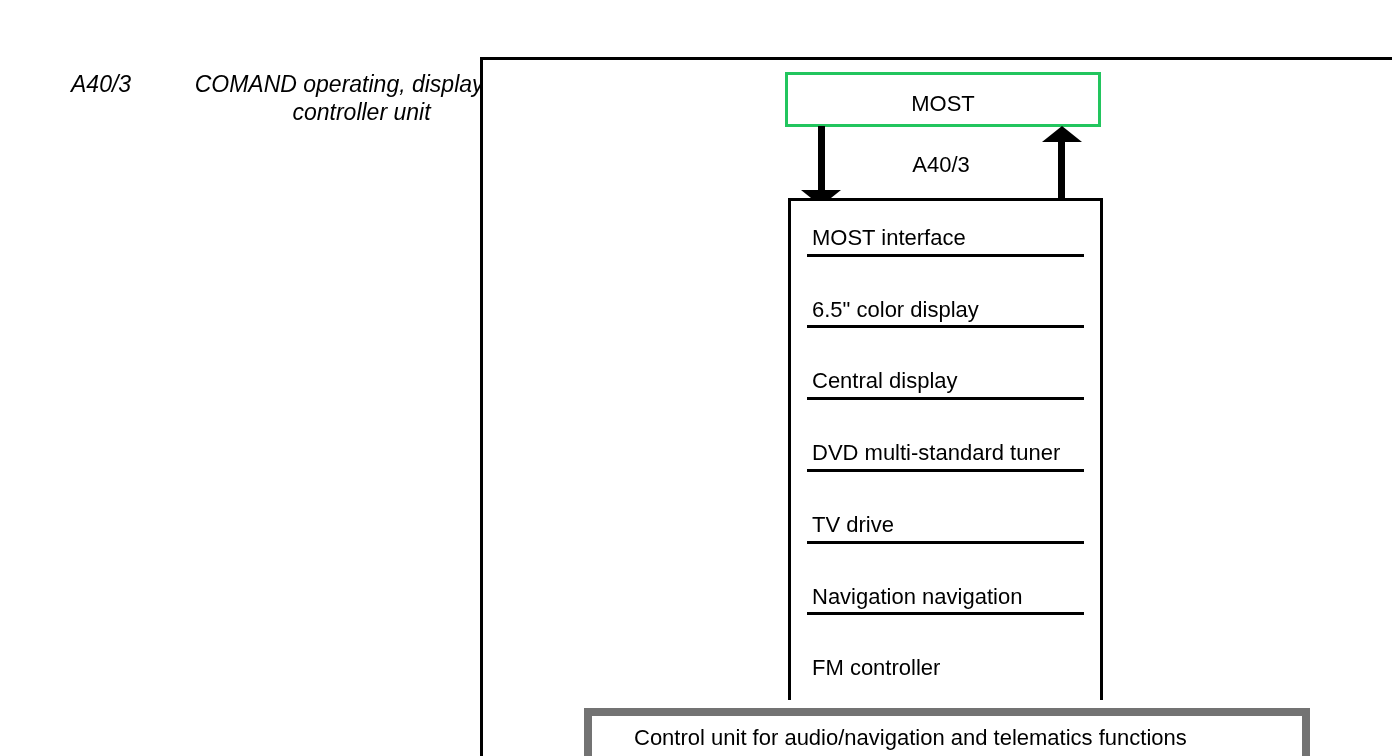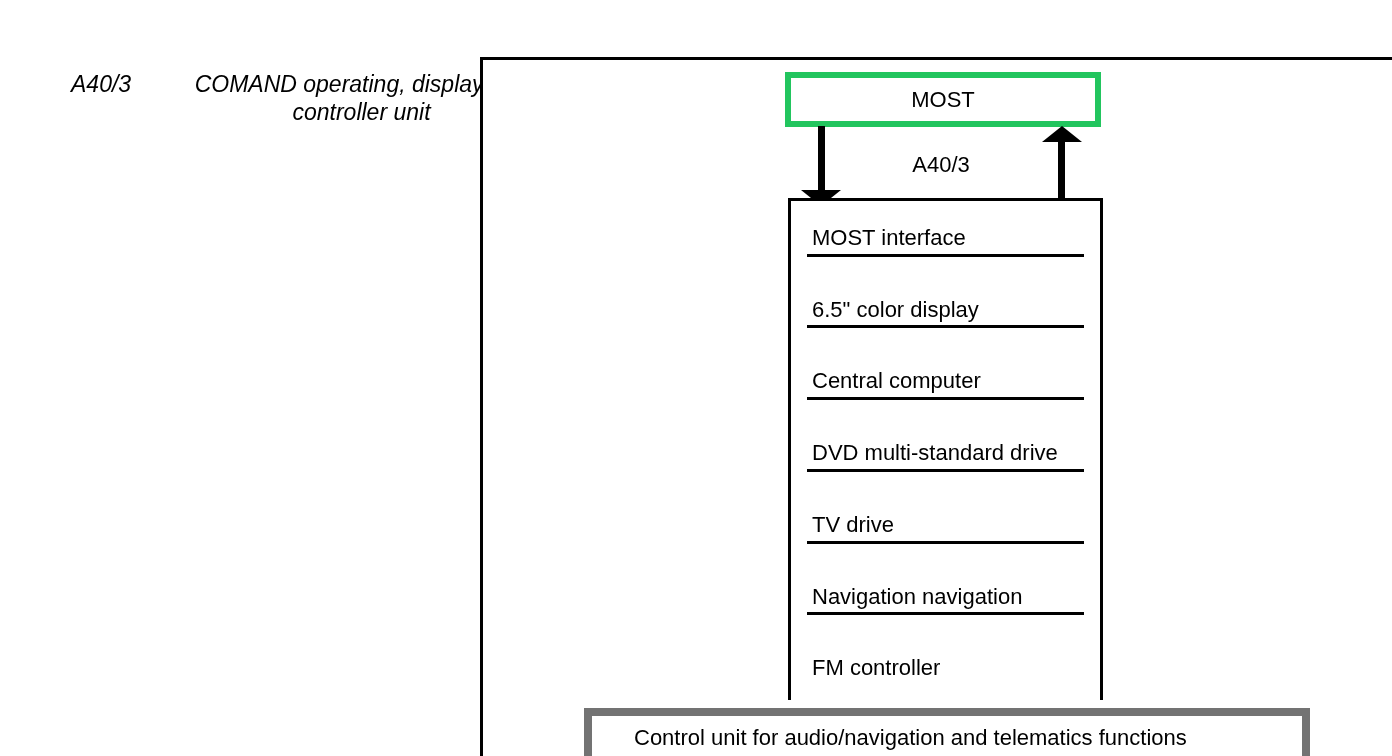--- a/index.html
+++ b/index.html
@@ -27,23 +27,23 @@
     left: 432px; top: 9px;
     width: 947px; height: 729px;
     border: 3px solid #000000;
     background: #ffffff;
   }
 
   .most-box {
     position: absolute;
     left: 737px; top: 24px;
     width: 316px; height: 55px;
-    border: 6px solid #22c55e;
+    border: 3px solid #22c55e;
     background: #ffffff;
-    display: flex; align-items: center; justify-content: center;
+    display: flex; justify-content: center;
     font-size: 22px;
   }
 
   .shaft { position: absolute; width: 7px; background: #000000; }
   .shaft-down { left: 770px; top: 78px; height: 64px; }
   .shaft-up   { left: 1010px; top: 94px; height: 64px; }
 
   .head { position: absolute; width: 0; height: 0; }
   .head-down {
     left: 753px; top: 142px;
@@ -118,22 +118,22 @@
 <div class="head head-down"></div>
 
 <div class="shaft shaft-up"></div>
 <div class="head head-up"></div>
 
 <div class="bus-label">A40/3</div>
 
 <div class="stack">
   <div class="stack-row">MOST interface</div>
   <div class="stack-row">6.5" color display</div>
-  <div class="stack-row">Central computer</div>
-  <div class="stack-row">DVD multi-standard drive</div>
+  <div class="stack-row">Central display</div>
+  <div class="stack-row">DVD multi-standard tuner</div>
   <div class="stack-row">TV drive</div>
   <div class="stack-row">Navigation navigation</div>
   <div class="stack-row">FM controller</div>
 </div>
 
 <div class="control-box">
   <span>Control unit for audio/navigation and telematics functions</span>
 </div>
 
 </body></html>

